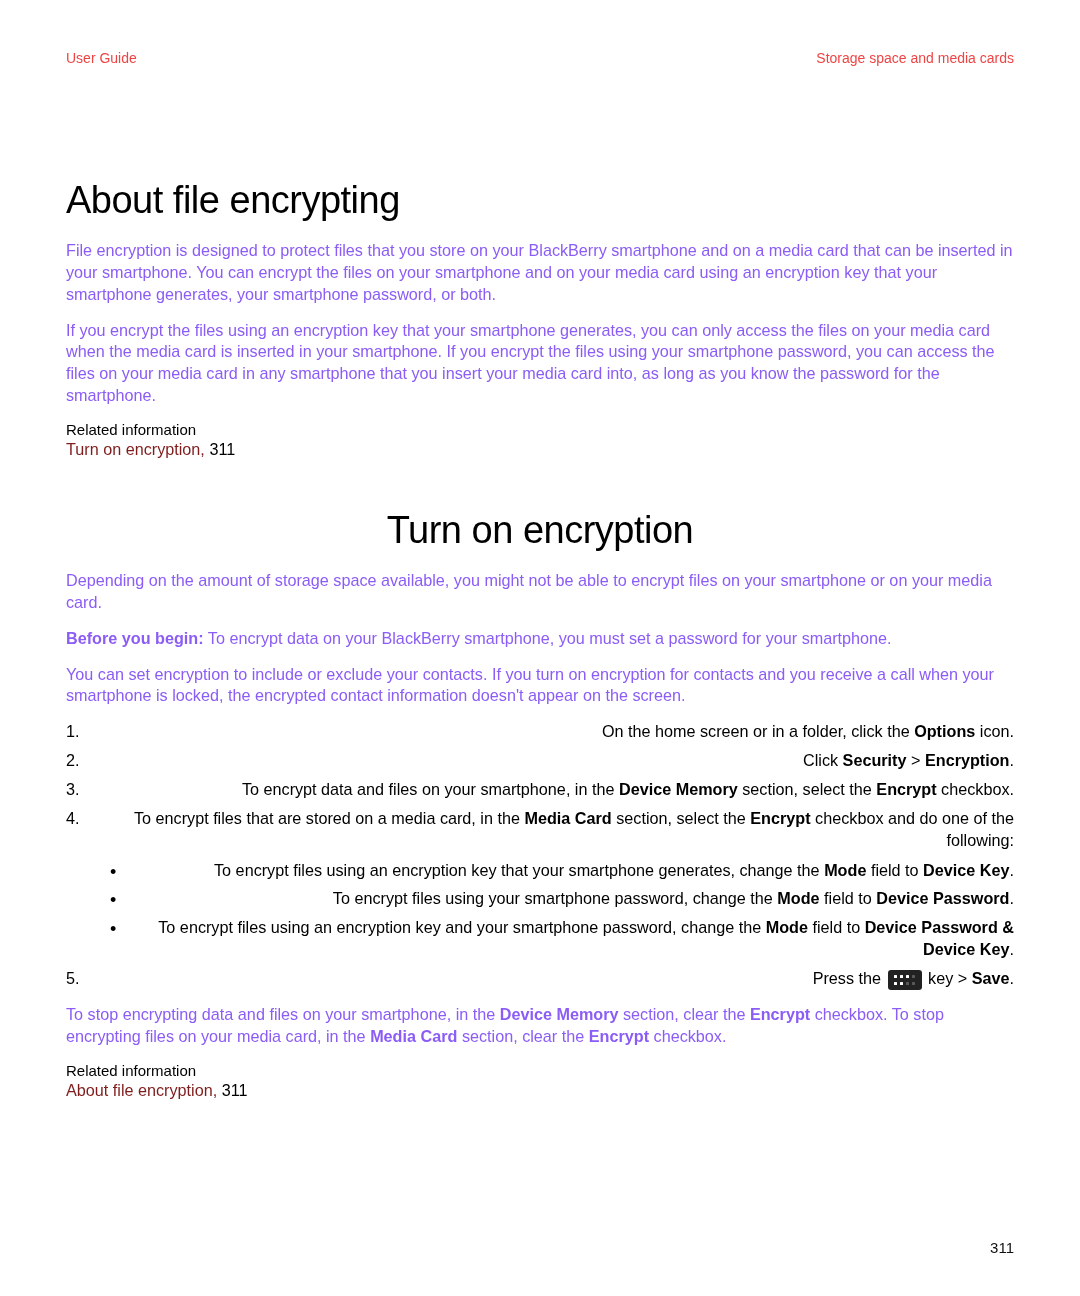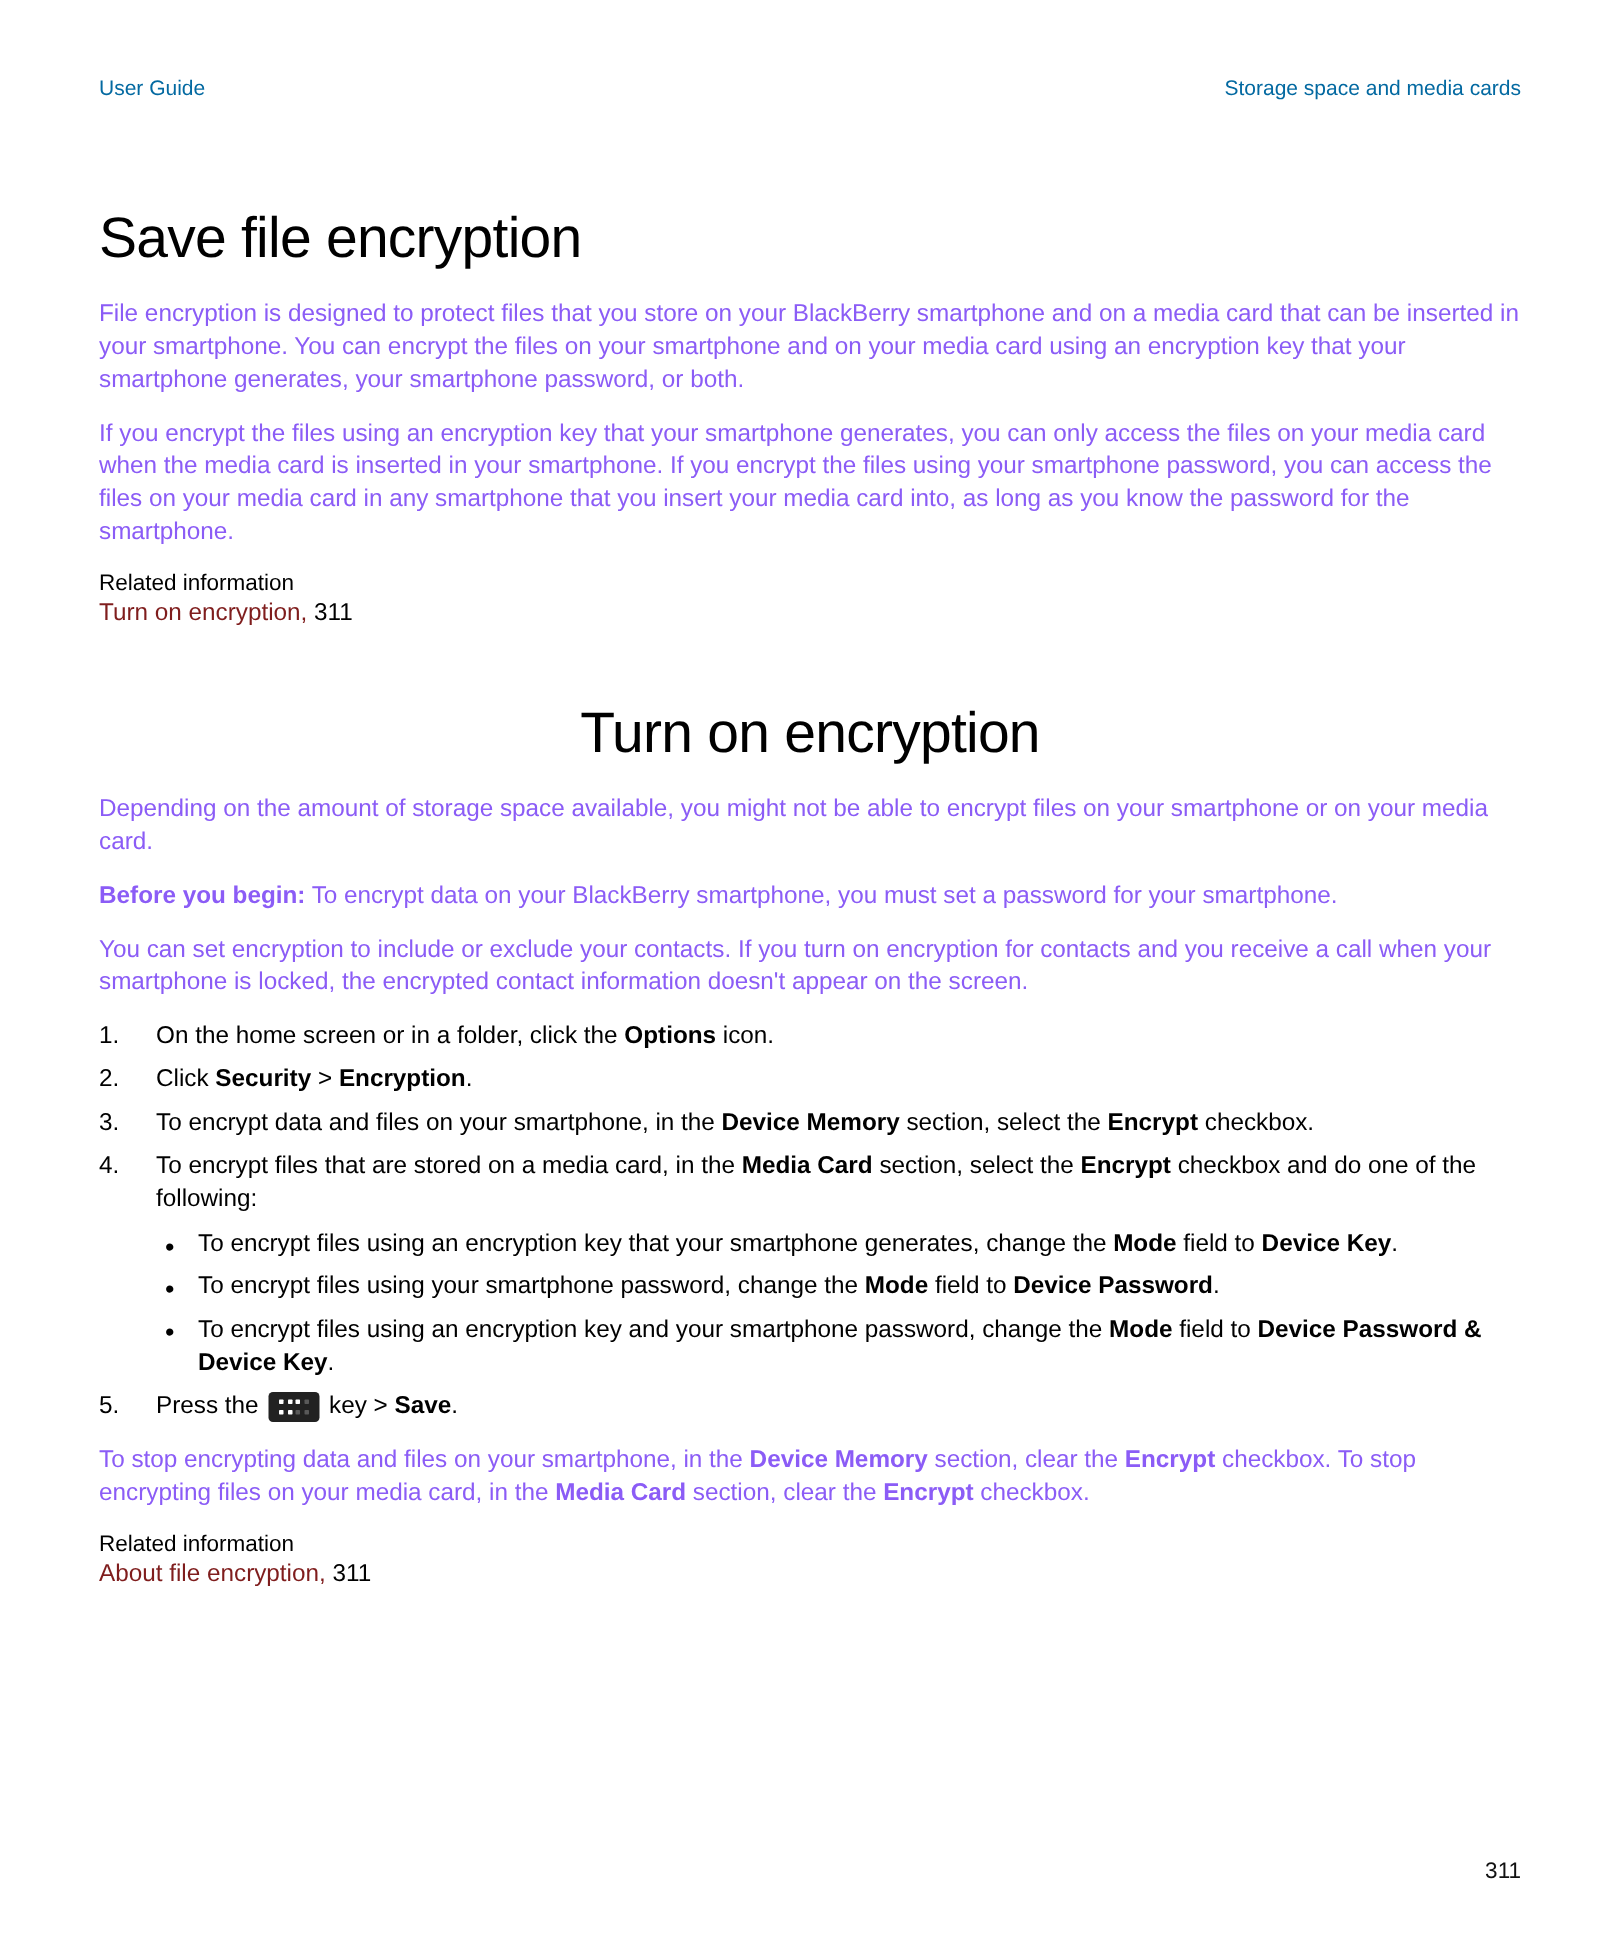--- a/index.html
+++ b/index.html
@@ -14,22 +14,22 @@
     position: relative;
   }
   .page {
     padding: 50px 66px 40px 66px;
     box-sizing: border-box;
   }
   .header-row {
     display: flex;
     justify-content: space-between;
     font-size: 14px;
-    color: #0369a1;
-    margin-bottom: 72px;
+    color: #ef4444;
+    margin-bottom: 113px;
   }
   h1 {
     font-size: 38px;
     font-weight: 400;
     margin: 0 0 18px 0;
     letter-spacing: -0.5px;
   }
   h1.second {
     margin-top: 50px;
     text-align: center;
@@ -54,20 +54,21 @@
   }
   .link-row {
     font-size: 16.2px;
     margin-bottom: 6px;
   }
   ol.numbered {
     list-style: none;
     padding: 0;
     margin: 0 0 14px 0;
     counter-reset: item;
+    text-align: right;
   }
   ol.numbered > li {
     counter-increment: item;
     font-size: 16.2px;
     line-height: 1.35;
     padding-left: 38px;
     position: relative;
     margin-bottom: 7px;
   }
   ol.numbered > li::before {
@@ -129,21 +130,21 @@
 </head>
 <body>
 
 <div class="page">
 
   <div class="header-row">
     <span>User Guide</span>
     <span>Storage space and media cards</span>
   </div>
 
-  <h1>Save file encryption</h1>
+  <h1>About file encrypting</h1>
 
   <p>File encryption is designed to protect files that you store on your BlackBerry smartphone and on a media card that can be inserted in your smartphone. You can encrypt the files on your smartphone and on your media card using an encryption key that your smartphone generates, your smartphone password, or both.</p>
   <p>If you encrypt the files using an encryption key that your smartphone generates, you can only access the files on your media card when the media card is inserted in your smartphone. If you encrypt the files using your smartphone password, you can access the files on your media card in any smartphone that you insert your media card into, as long as you know the password for the smartphone.</p>
 
   <div class="related-heading">Related information</div>
   <div class="link-row">
     <a class="link">Turn on encryption,</a>
     <span>311</span>
   </div>
 

